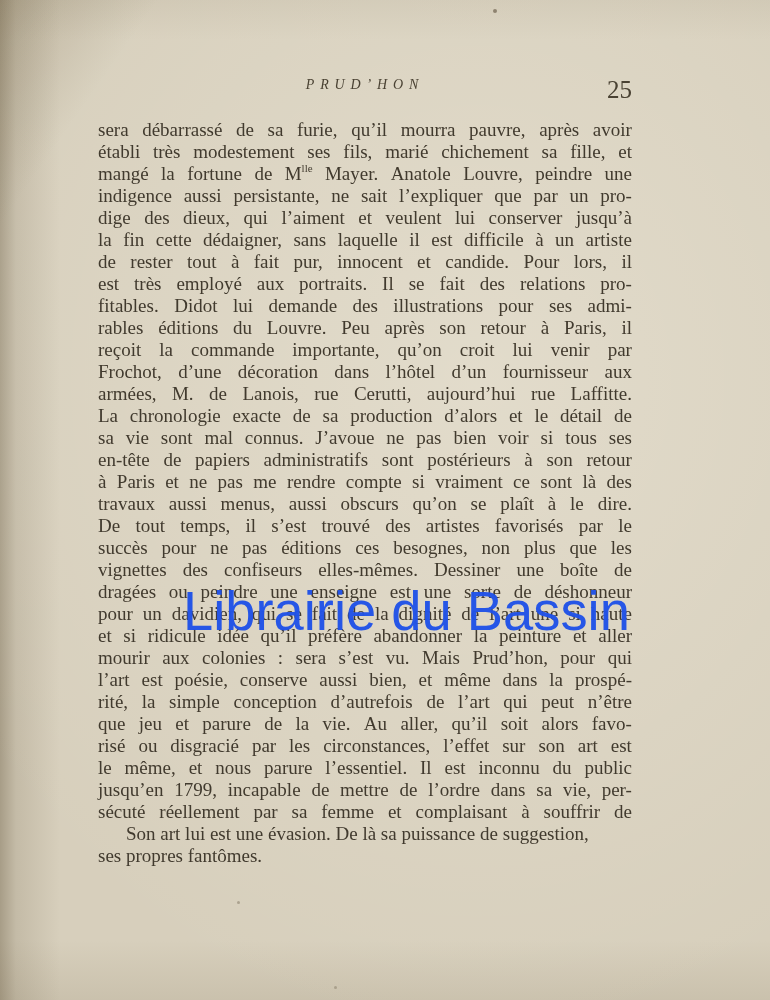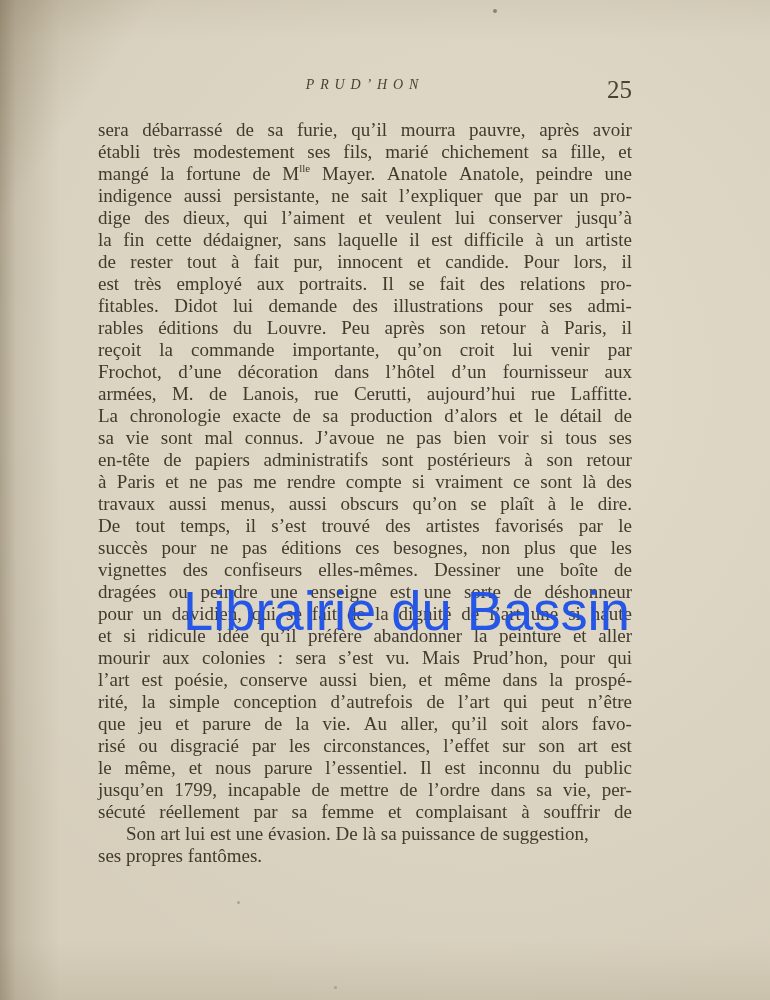--- a/index.html
+++ b/index.html
@@ -110,21 +110,21 @@
         <span>et</span>
       </div>
       <div class="line just">
         <span>mangé</span>
         <span>la</span>
         <span>fortune</span>
         <span>de</span>
         <span>M<sup>lle</sup></span>
         <span>Mayer.</span>
         <span>Anatole</span>
-        <span>Anatole,</span>
+        <span>Louvre,</span>
         <span>peindre</span>
         <span>une</span>
       </div>
       <div class="line just">
         <span>indigence</span>
         <span>aussi</span>
         <span>persistante,</span>
         <span>ne</span>
         <span>sait</span>
         <span>l’expliquer</span>

